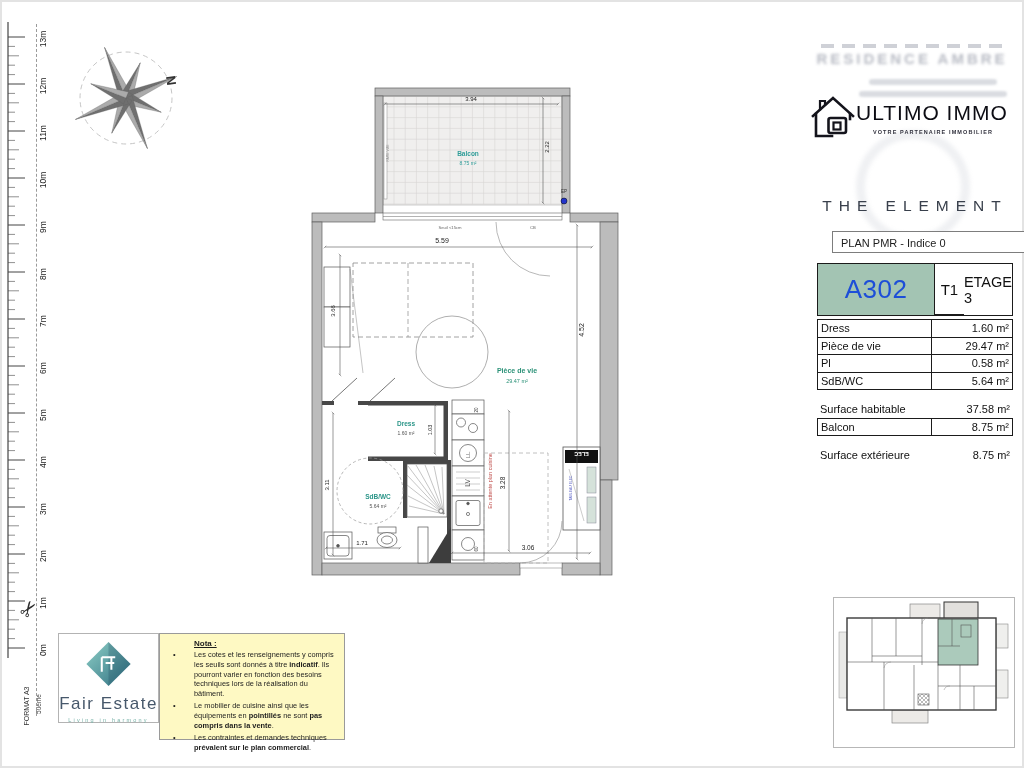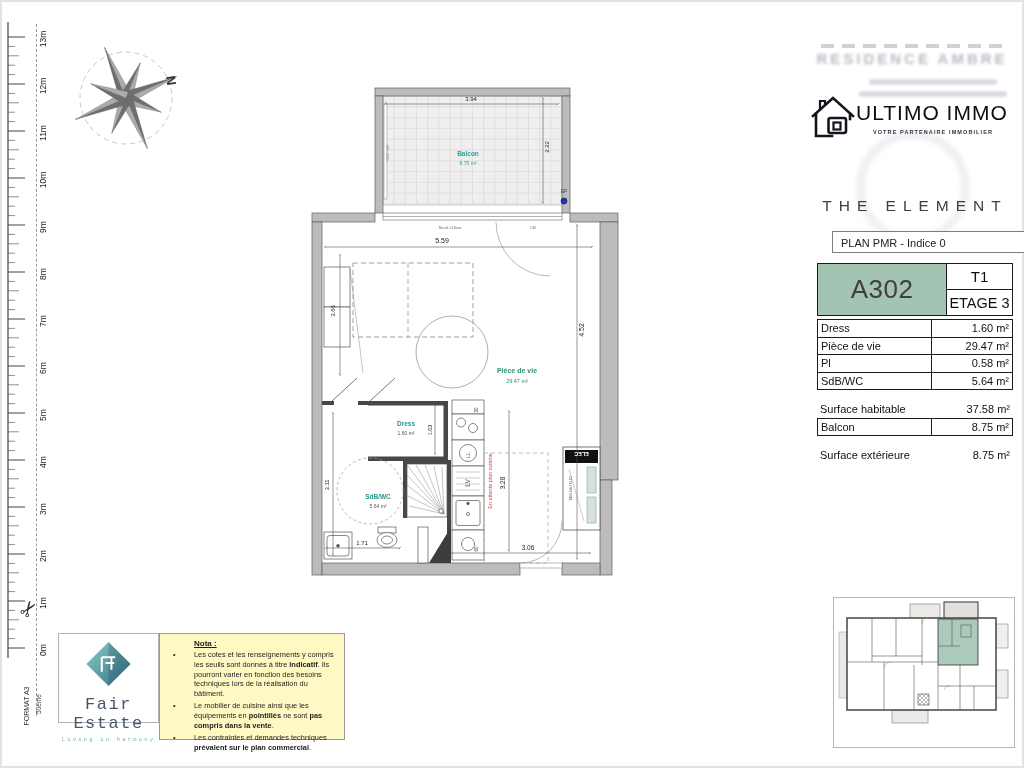--- a/index.html
+++ b/index.html
@@ -34,43 +34,43 @@
   #ultimo-tagline{left:850px;top:129px;width:166px;text-align:center;font-size:5.5px;font-weight:bold;
     letter-spacing:1.1px;color:#30303c;}
   #program-name{left:814px;top:197px;width:202px;text-align:center;font-size:15.5px;
     letter-spacing:7px;color:#39404c;}
 
   
   #plan-ref{left:832px;top:231px;width:196px;height:22px;border:1.2px solid #7d7d7d;
     font-size:11px;color:#1c1c1c;line-height:22px;padding-left:8px;box-sizing:border-box;background:#fff;}
   #info-table{left:817px;top:263px;width:196px;font-size:11px;color:#111;}
   #tbl-head{display:flex;border:1.8px solid #1b1b1b;height:53px;background:#fff;box-sizing:border-box;}
-  #lot-cell{width:129px;display:flex;align-items:center;justify-content:center;font-size:26px;
-    color:#404040;border-right:1.8px solid #1b1b1b;box-sizing:border-box;letter-spacing:.5px;}
-  #head-right{flex:1;display:flex;flex-direction:column;}
+  #lot-cell{width:117px;display:flex;align-items:center;justify-content:center;font-size:26px;
+    color:#1d4ed8;border-right:1.8px solid #1b1b1b;box-sizing:border-box;letter-spacing:.5px;}
+  #head-right{flex:1;display:flex;flex-direction:row;}
   #type-cell{flex:1;display:flex;align-items:center;justify-content:center;font-size:15px;
     border-bottom:1.4px solid #1b1b1b;font-weight:500;}
   #floor-cell{flex:1;display:flex;align-items:center;justify-content:center;font-size:14.5px;font-weight:500;}
   #rows-box{border:1.6px solid #1b1b1b;margin-top:3px;}
   .arow{display:flex;height:16.6px;align-items:center;border-bottom:1px solid #1b1b1b;}
   #rows-box .arow:last-child{border-bottom:none;}
   .arow .al{width:114px;border-right:1.2px solid #1b1b1b;padding-left:3px;box-sizing:border-box;
     height:100%;display:flex;align-items:center;}
   .arow .av{flex:1;text-align:right;padding-right:3px;}
   .row-plain{display:flex;height:17px;align-items:center;margin-top:10px;}
   .row-plain .al{flex:1;padding-left:3px;}
   .row-plain .av{text-align:right;padding-right:3px;}
   #balcon-row{border:1.6px solid #1b1b1b;margin-top:1px;height:16px;}
 
   
   #key-frame{left:833px;top:597px;width:180px;height:149px;border:1px solid #b7b7b7;background:#fff;}
 
   
   #fair-box{left:58px;top:633px;width:101px;height:90px;border:1px solid #b3b3b3;text-align:center;
-    padding-top:5px;box-sizing:border-box;background:#fff;font-family:Liberation Mono, monospace;}
+    padding-top:5px;box-sizing:border-box;background:#fff;}
   #fe-name{font-size:17px;color:#47586b;letter-spacing:1.5px;margin-top:1px;}
   #fe-tag{font-size:5.5px;color:#79b3a9;letter-spacing:2.2px;margin-top:3px;}
   #nota-box{left:159px;top:633px;width:186px;height:107px;border:1px solid #9a9a9a;background:#fef9c3;
     font-size:7.4px;color:#1d1d1d;padding-top:5px;box-sizing:border-box;}
   #nota-title{font-weight:bold;text-decoration:underline;font-size:8px;margin-left:34px;margin-bottom:2px;}
   .nota-item{position:relative;padding-left:34px;padding-right:5px;margin-bottom:2.5px;line-height:1.32;}
   .nota-item .bullet{position:absolute;left:13px;top:0;}
 
   #plan-svg{left:300px;top:83px;}
 </style>

